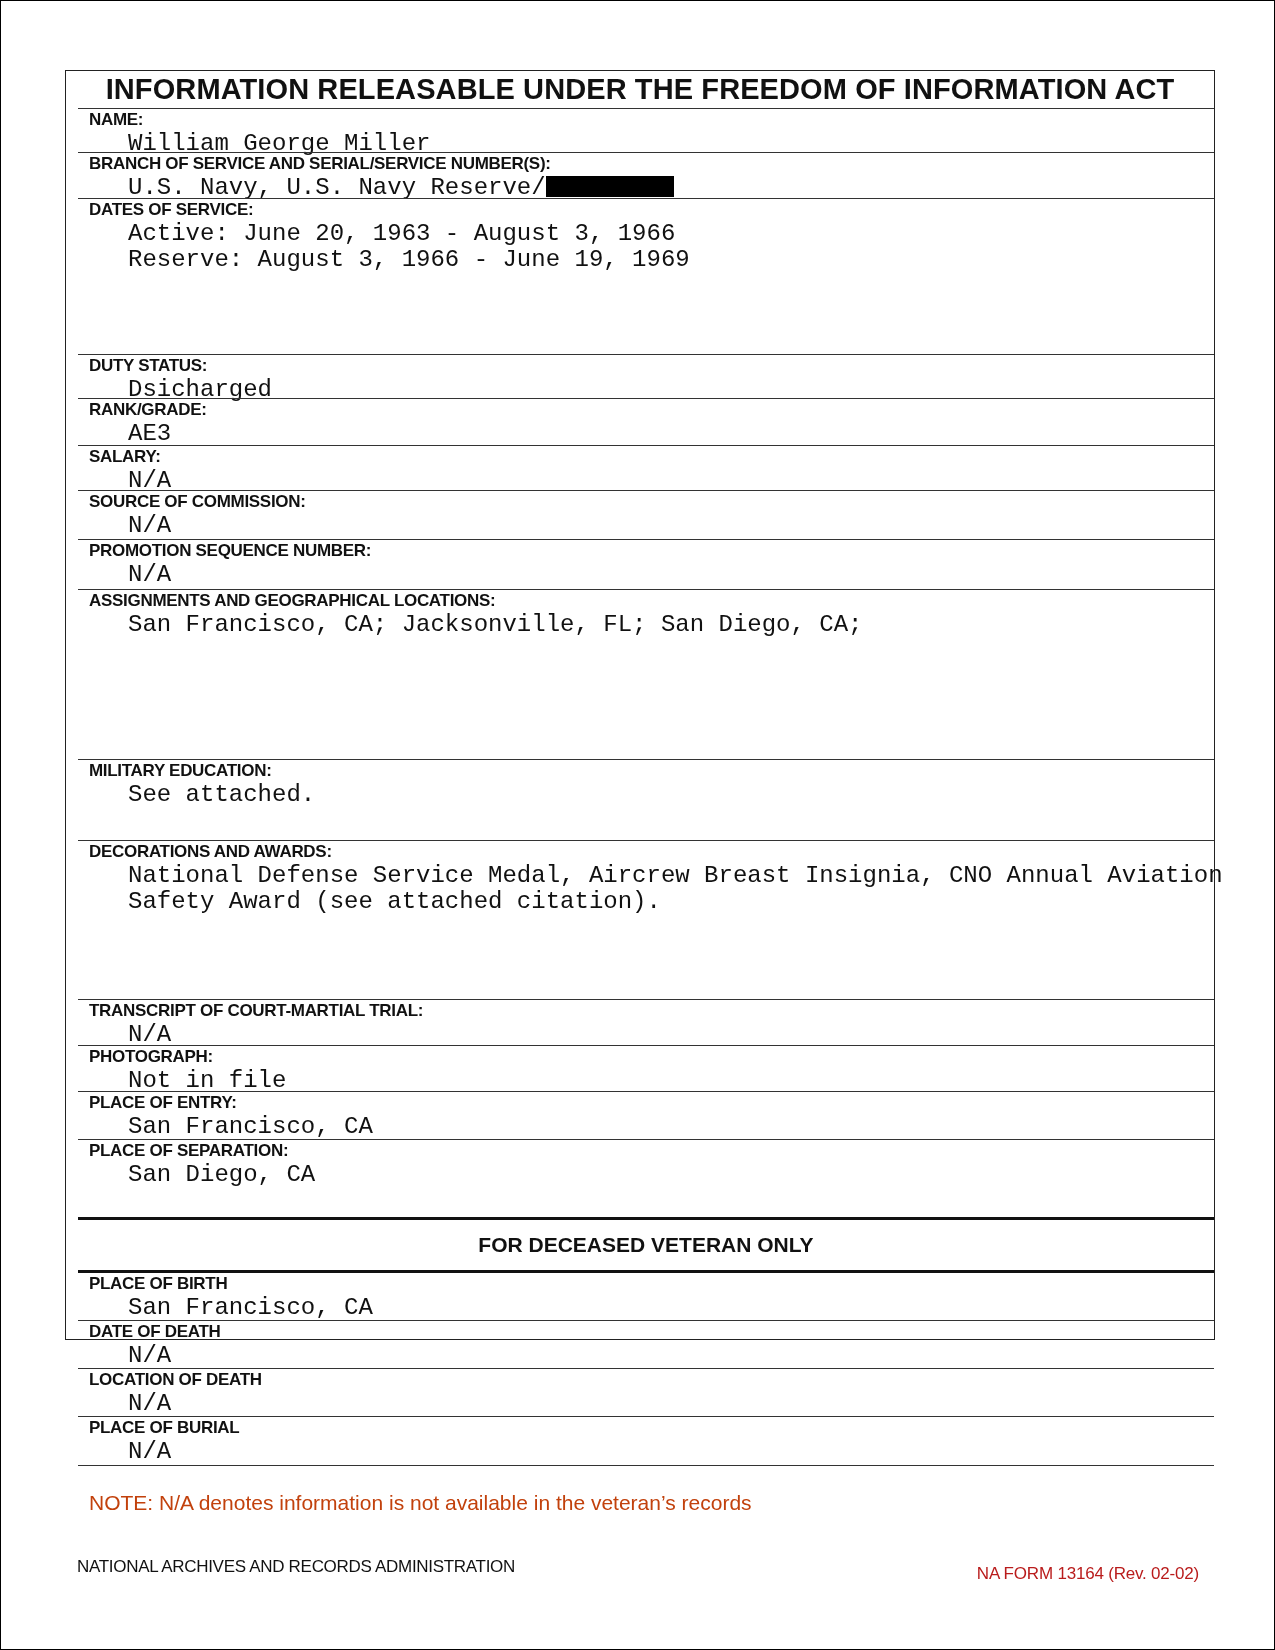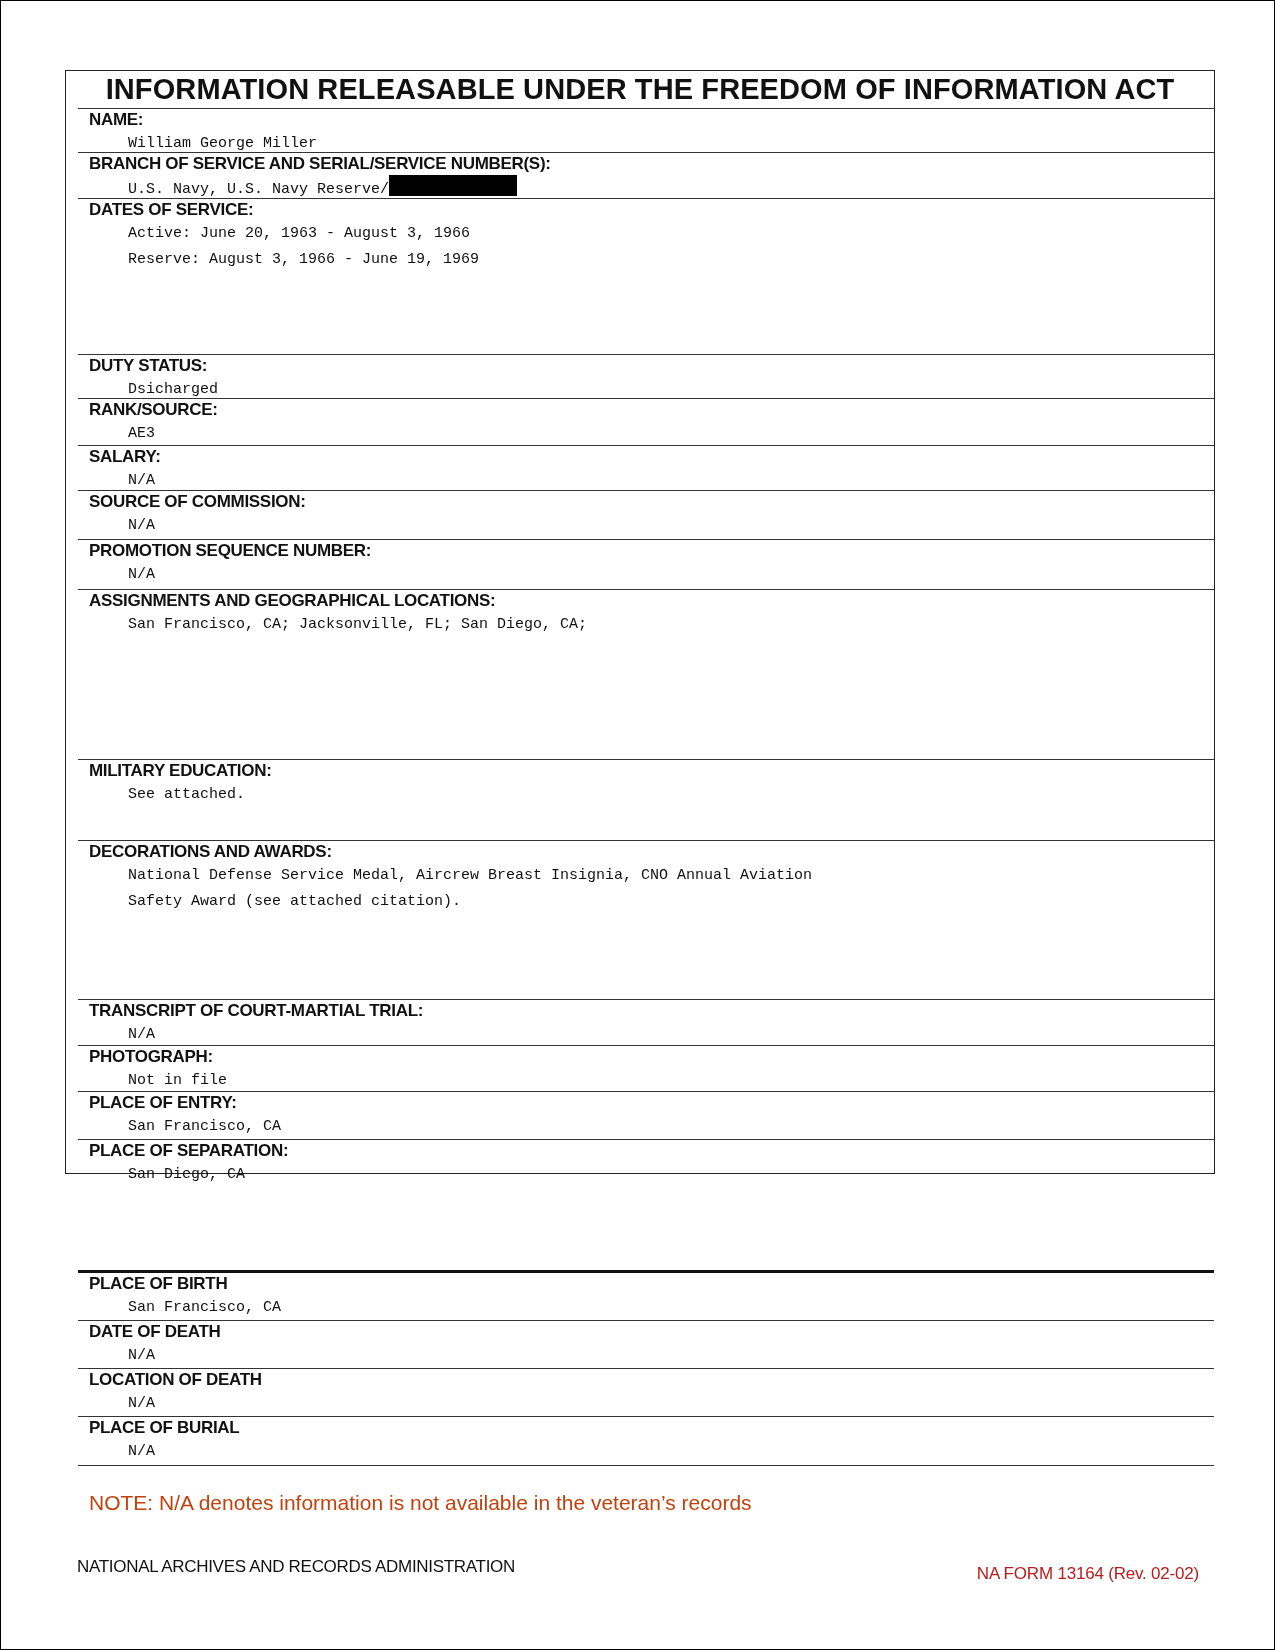--- a/index.html
+++ b/index.html
@@ -2,42 +2,42 @@
 <html><head>
 <meta charset="utf-8">
 <style>
   html, body { margin: 0; padding: 0; background: #ffffff; }
   body { width: 1275px; height: 1650px; position: relative; overflow: hidden; }
   .page {
     position: absolute; left: 0; top: 0; width: 1273px; height: 1648px;
     border: 1px solid #000; background: #fff;
   }
   .form {
-    position: absolute; left: 64px; top: 69px; width: 1150px; height: 1104px;
+    position: absolute; left: 64px; top: 69px; width: 1150px; height: 1270px;
     border: 1.5px solid #222; box-sizing: border-box;
   }
   .row {
     position: absolute; left: 12px; right: 0;
     border-top: 1.5px solid #333; box-sizing: border-box;
   }
   .row.thick { border-top: 3px solid #111; }
   .title {
     position: absolute; left: 0; right: 0; top: 0; height: 37px;
     font-family: "Liberation Sans", sans-serif; font-weight: bold;
     font-size: 29px; color: #111; text-align: center; line-height: 37px;
     letter-spacing: 0.1px;
   }
   .label {
     position: absolute; left: 11px; top: 1px;
     font-family: "Liberation Sans", sans-serif; font-weight: bold;
     font-size: 17px; color: #111; letter-spacing: -0.3px; line-height: 20px;
   }
   .value {
     position: absolute; left: 50px; top: 22px;
-    font-family: "Liberation Mono", monospace; font-size: 15px; color: #111;
+    font-family: "Liberation Mono", monospace; font-size: 24px; color: #111;
     line-height: 26px; white-space: pre;
   }
   .heading {
     position: absolute; left: 0; right: 0; top: 0; bottom: 0;
     font-family: "Liberation Sans", sans-serif; font-weight: bold;
     font-size: 21px; color: #111; text-align: center; line-height: 50px;
   }
   .note {
     position: absolute; left: 11px; top: 25px;
     font-family: "Liberation Sans", sans-serif; font-size: 21px; color: #c2410c;
@@ -80,21 +80,21 @@
       <div class="value">Active: June 20, 1963 - August 3, 1966</div>
       <div class="value" style="top:48px;">Reserve: August 3, 1966 - June 19, 1969</div>
     </div>
 
     <div class="row" style="top:283px;height:44px;">
       <div class="label">DUTY STATUS:</div>
       <div class="value">Dsicharged</div>
     </div>
 
     <div class="row" style="top:327px;height:47px;">
-      <div class="label">RANK/SOURCE:</div>
+      <div class="label">RANK/GRADE:</div>
       <div class="value">AE3</div>
     </div>
 
     <div class="row" style="top:374px;height:45px;">
       <div class="label">SALARY:</div>
       <div class="value">N/A</div>
     </div>
 
     <div class="row" style="top:419px;height:49px;">
       <div class="label">SOURCE OF COMMISSION:</div>
@@ -135,20 +135,23 @@
     <div class="row" style="top:1020px;height:48px;">
       <div class="label">PLACE OF ENTRY:</div>
       <div class="value">San Francisco, CA</div>
     </div>
 
     <div class="row" style="top:1068px;height:78px;">
       <div class="label">PLACE OF SEPARATION:</div>
       <div class="value">San Diego, CA</div>
     </div>
 
+    <div class="row thick" style="top:1146px;height:53px;">
+      <div class="heading">FOR DECEASED VETERAN ONLY</div>
+    </div>
 
     <div class="row thick" style="top:1199px;height:50px;">
       <div class="label">PLACE OF BIRTH</div>
       <div class="value">San Francisco, CA</div>
     </div>
 
     <div class="row" style="top:1249px;height:48px;">
       <div class="label">DATE OF DEATH</div>
       <div class="value">N/A</div>
     </div>

